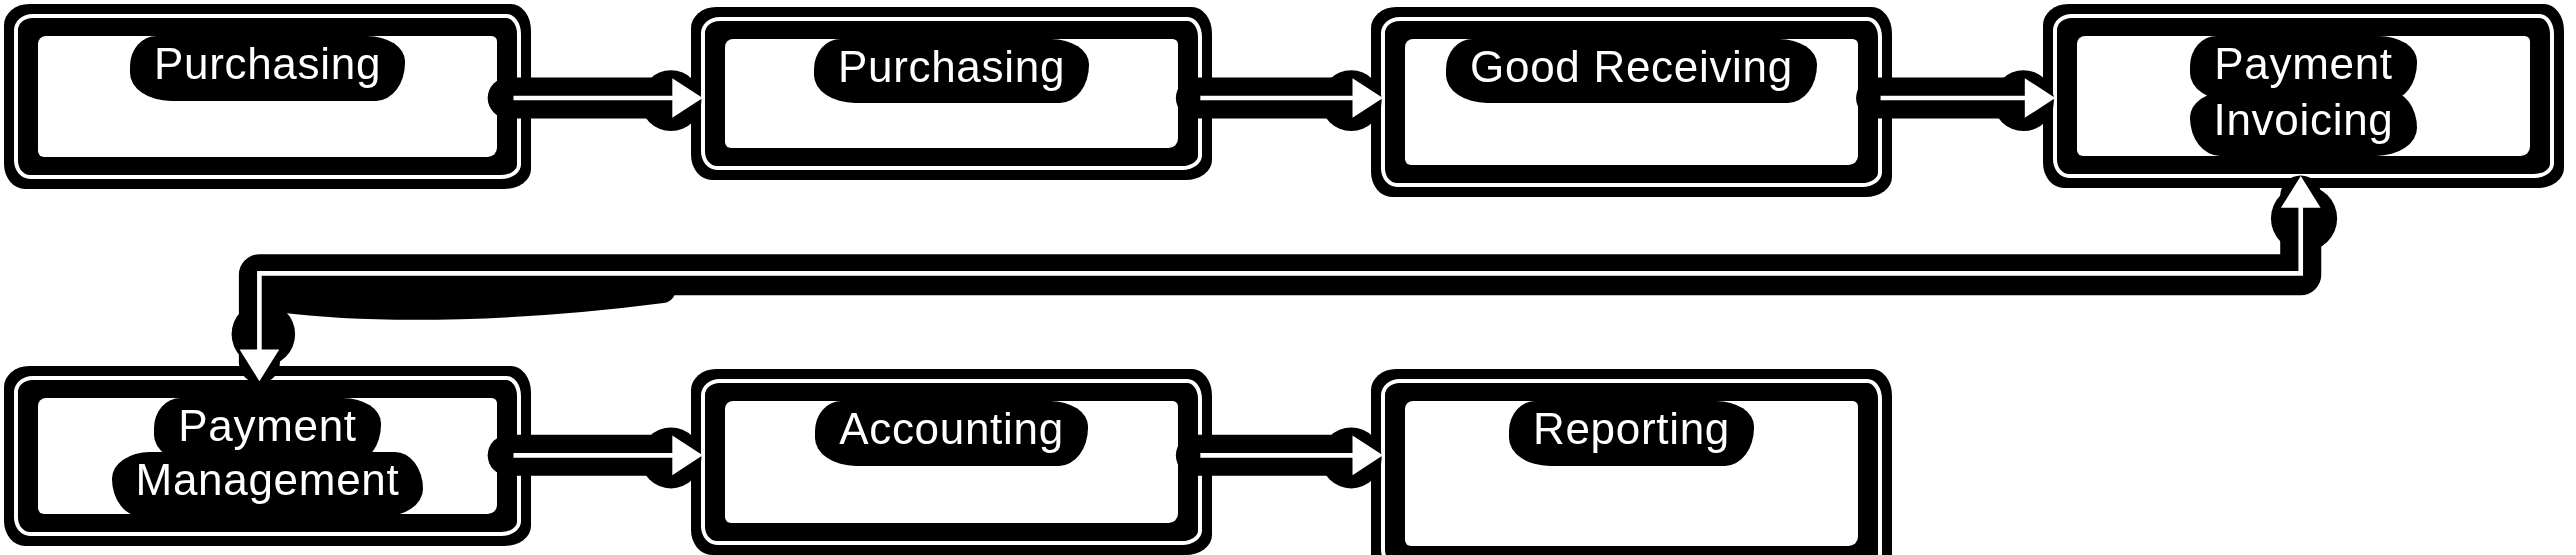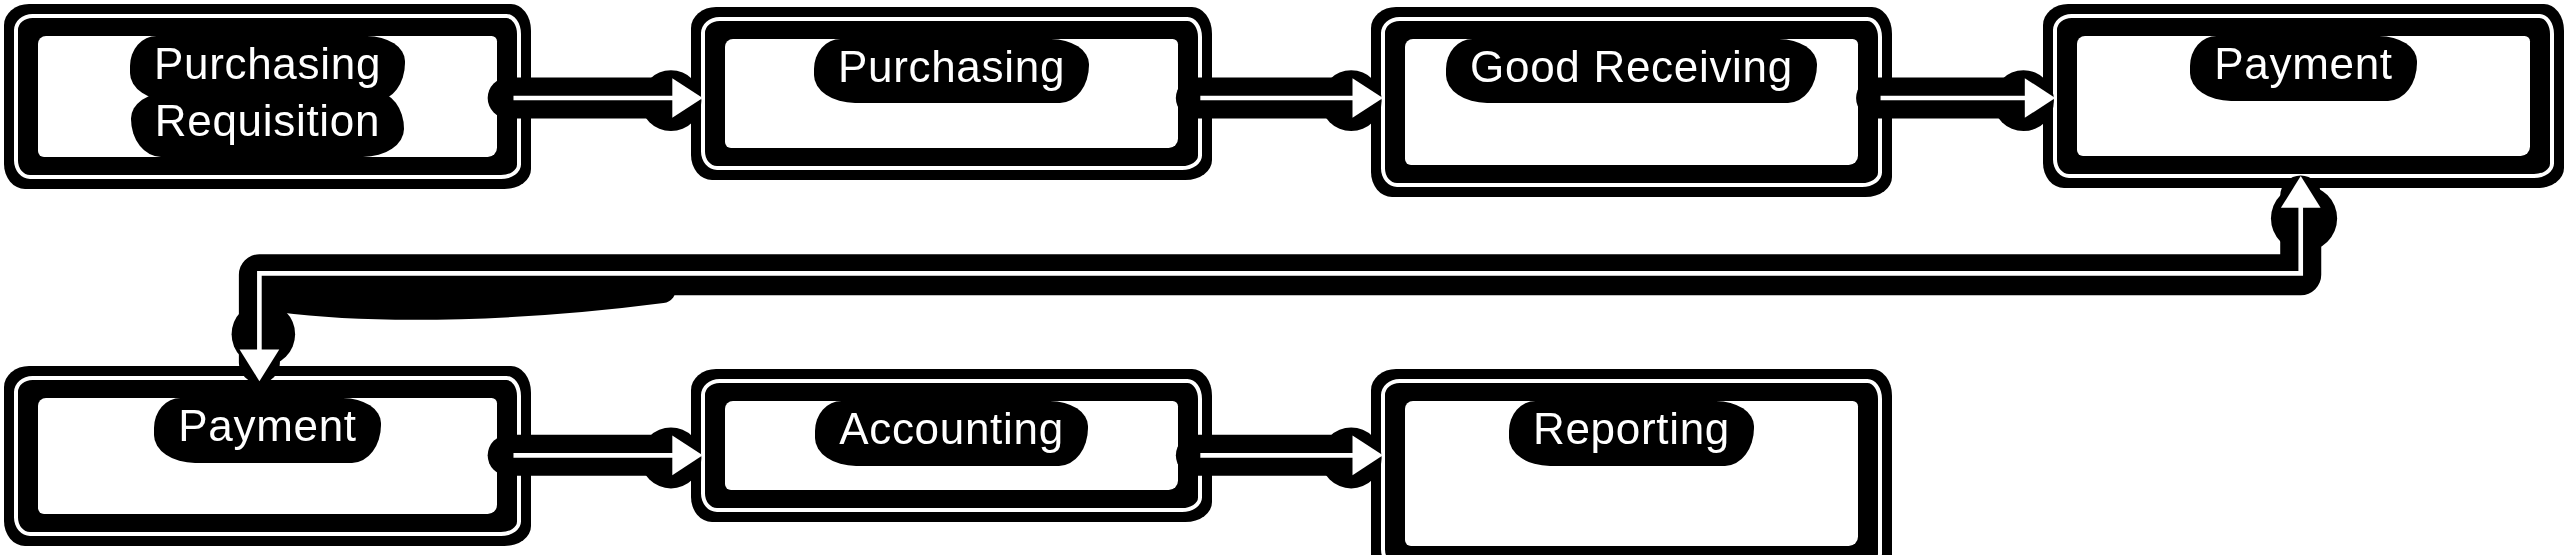--- a/index.html
+++ b/index.html
@@ -60,49 +60,50 @@
   .wf{fill:#fff;stroke:none;}
 </style>
 </head>
 <body>
 
 <div class="canvas">
 
   <div class="node" style="left:4px;top:4px;width:527px;height:185px">
     <div class="inner">
       <span class="blob l1">Purchasing</span>
-      <span class="blob l2">Requisition</span>
     </div>
   </div>
 
   <div class="node" style="left:691px;top:6.6px;width:521px;height:173px">
     <div class="inner">
       <span class="blob l1">Purchasing</span>
     </div>
   </div>
 
   <div class="node" style="left:1371px;top:6.6px;width:521px;height:190px">
     <div class="inner">
       <span class="blob l1">Good Receiving</span>
     </div>
   </div>
 
   <div class="node" style="left:2043px;top:4px;width:521px;height:184px">
     <div class="inner">
       <span class="blob l1">Payment</span>
+      <span class="blob l2">Invoicing</span>
     </div>
   </div>
 
   <div class="node" style="left:4px;top:366px;width:527px;height:180px">
     <div class="inner">
       <span class="blob l1">Payment</span>
+      <span class="blob l2">Management</span>
     </div>
   </div>
 
-  <div class="node" style="left:691px;top:369px;width:521px;height:153px">
+  <div class="node" style="left:691px;top:369px;width:521px;height:186px">
     <div class="inner">
       <span class="blob l1">Accounting</span>
     </div>
   </div>
 
   <div class="node" style="left:1371px;top:369px;width:521px;height:209px">
     <div class="inner">
       <span class="blob l1">Reporting</span>
     </div>
   </div>

